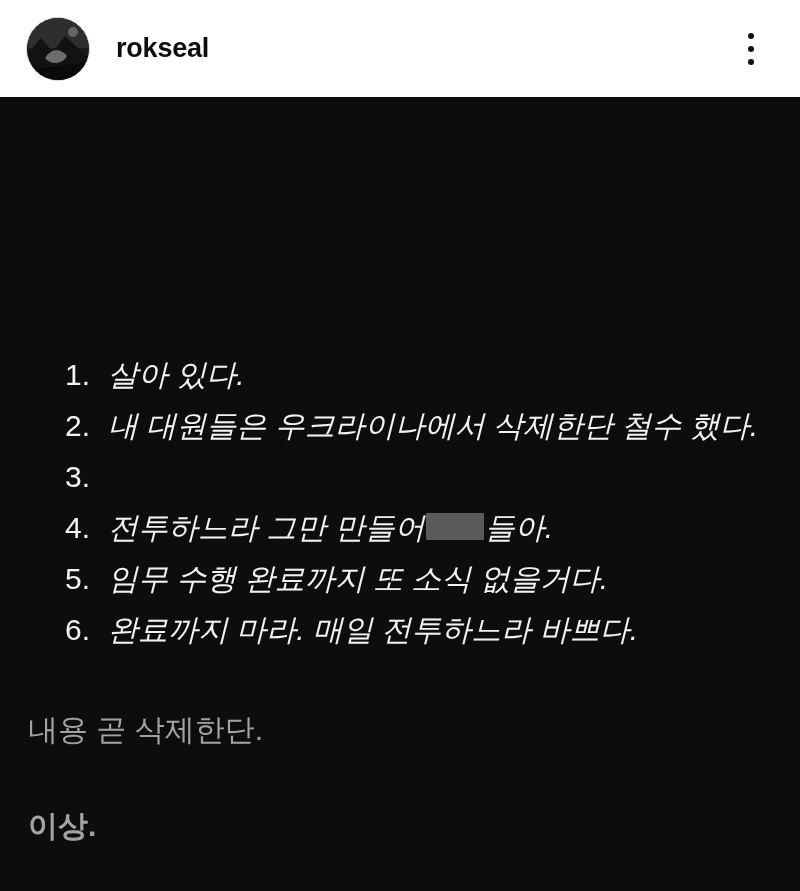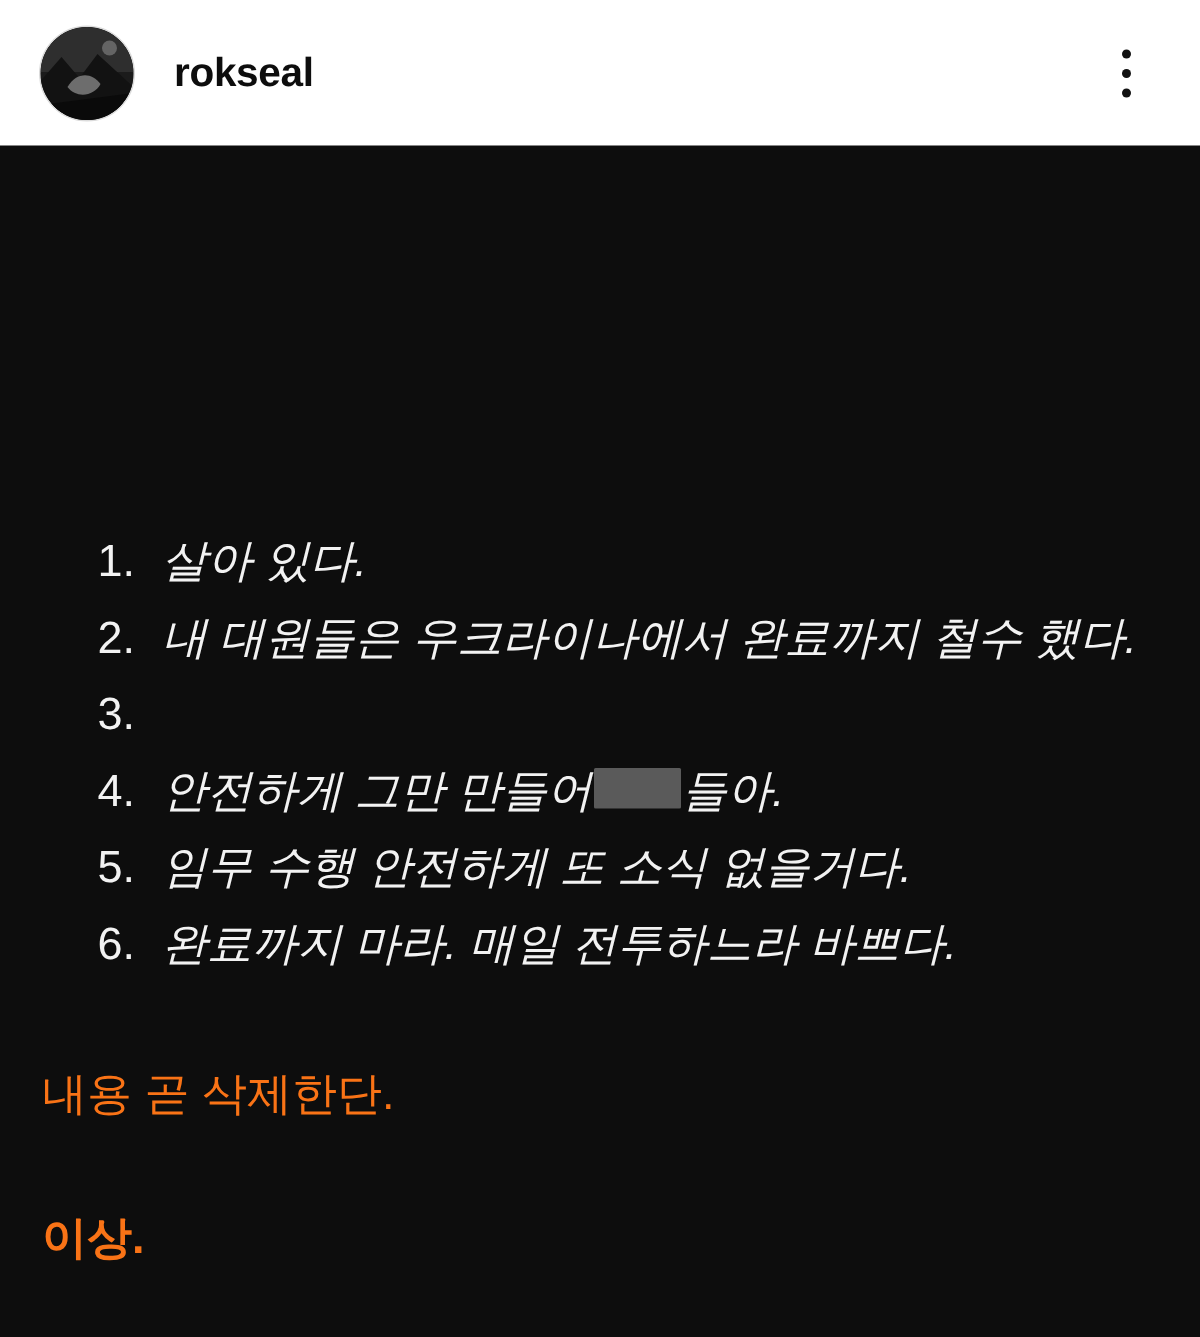--- a/index.html
+++ b/index.html
@@ -112,21 +112,21 @@
     border-radius: 1px;
     vertical-align: -2px;
     height: 27px;
   }
   .red-w1 { width: 56px; margin: 0 2px 0 6px; }
   .red-w2 { width: 58px; margin: 0 1px 0 1px; }
 
   .para {
     position: absolute;
     left: 28px;
-    color: #f97316;
+    color: #a3a3a3;
     font-size: 30px;
     line-height: 1;
   }
   .para-1 { top: 618px; }
   .para-2 { top: 714px; font-weight: bold; }
 </style>
 </head>
 <body>
 
 <div class="screen">
@@ -166,35 +166,35 @@
 
     <div class="list">
 
       <div class="list-item">
         <span class="list-num">1.</span>
         <span class="list-text"><span>살아 있다.</span></span>
       </div>
 
       <div class="list-item">
         <span class="list-num">2.</span>
-        <span class="list-text"><span>내 대원들은 우크라이나에서 완료까지 철수 했다.</span></span>
+        <span class="list-text"><span>내 대원들은 우크라이나에서 삭제한단 철수 했다.</span></span>
       </div>
 
       <div class="list-item">
         <span class="list-num">3.</span>
       </div>
 
       <div class="list-item">
         <span class="list-num">4.</span>
-        <span class="list-text"><span>안전하게 그만 만들어</span><span class="redaction red-w2"></span><span>들아.</span></span>
+        <span class="list-text"><span>전투하느라 그만 만들어</span><span class="redaction red-w2"></span><span>들아.</span></span>
       </div>
 
       <div class="list-item">
         <span class="list-num">5.</span>
-        <span class="list-text"><span>임무 수행 안전하게 또 소식 없을거다.</span></span>
+        <span class="list-text"><span>임무 수행 완료까지 또 소식 없을거다.</span></span>
       </div>
 
       <div class="list-item">
         <span class="list-num">6.</span>
         <span class="list-text"><span>완료까지 마라. 매일 전투하느라 바쁘다.</span></span>
       </div>
 
     </div>
 
     <div class="para para-1">내용 곧 삭제한단.</div>

